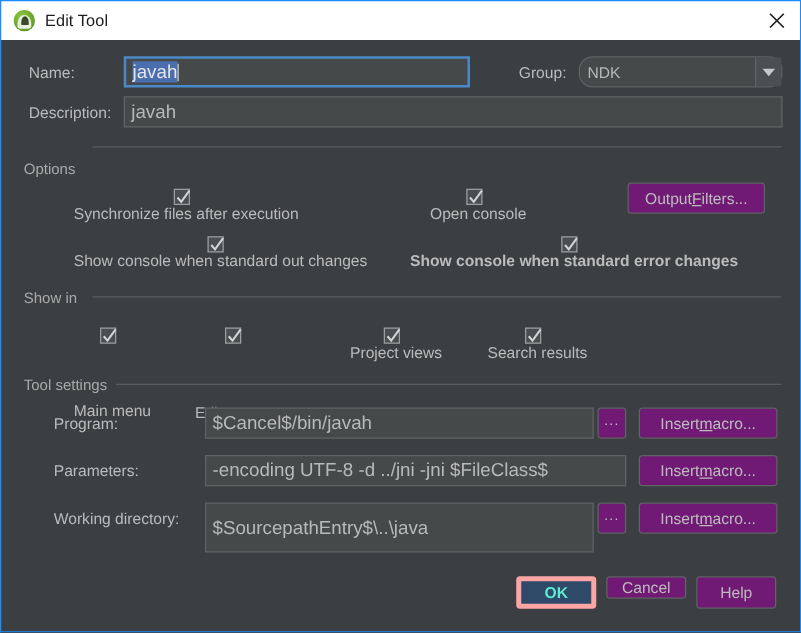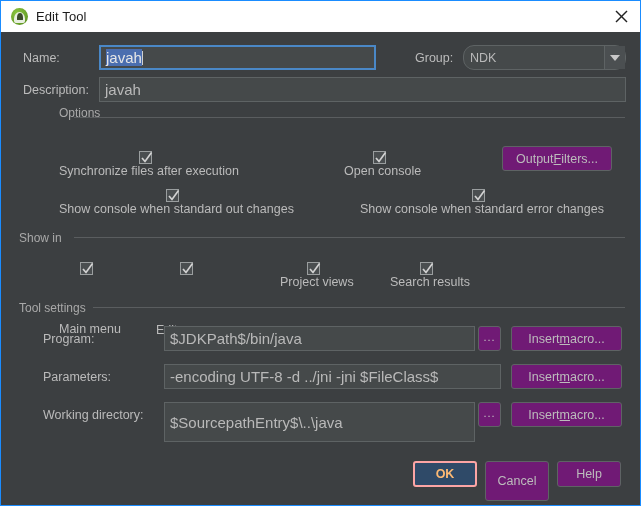--- a/index.html
+++ b/index.html
@@ -168,22 +168,22 @@
     font-family: "Liberation Sans", sans-serif;
   }
   .btn.dots {
     font-size: 11px;
     letter-spacing: 1px;
     color: #c4c4c4;
     padding-bottom: 4px;
   }
   .btn.primary {
     background: #2f4a68;
-    border: 2px solid #fca5a5;
-    color: #fdba74;
+    border: 4px solid #fca5a5;
+    color: #5eead4;
     font-weight: bold;
     align-items: center;
   }
   .mn { text-decoration: underline; }
 
   
   .grp-label {
     position: absolute;
     font-size: 12px;
     color: #a9a9a9;
@@ -251,21 +251,21 @@
       <div class="arrowbtn">
         <span class="tri-down"></span>
       </div>
     </div>
 
     <div class="lbl" style="left:22px; top:51px;">Description:</div>
     <div class="field" style="left:98px; top:45px; width:527px; height:25px;">
       <span>javah</span>
     </div>
 
-    <div class="grp-label" style="left:18px; top:74px;margin-left:40px;">Options</div>
+    <div class="grp-label" style="left:18px; top:96px;">Options</div>
     <div class="grp-line" style="left:73px; top:85px; width:551px;"></div>
 
     <div class="cb" style="left:51px; top:119px;">
       <span class="box">
         <svg width="13" height="14" viewBox="0 0 13 14">
             <path d="M2 7 L5 10.5 L11.5 1.5" stroke="#d2d2d2" stroke-width="1.7" fill="none"></path>
           </svg>
       </span>
       <span class="cbtext">Synchronize files after execution</span>
     </div>
@@ -287,21 +287,21 @@
 
     <div class="cb" style="left:51px; top:157px;">
       <span class="box">
         <svg width="13" height="14" viewBox="0 0 13 14">
             <path d="M2 7 L5 10.5 L11.5 1.5" stroke="#d2d2d2" stroke-width="1.7" fill="none"></path>
           </svg>
       </span>
       <span class="cbtext">Show console when standard out changes</span>
     </div>
 
-    <div class="cb" style="left:352px; top:157px;">
+    <div class="cb" style="left:320px; top:157px;font-weight:bold;">
       <span class="box">
         <svg width="13" height="14" viewBox="0 0 13 14">
             <path d="M2 7 L5 10.5 L11.5 1.5" stroke="#d2d2d2" stroke-width="1.7" fill="none"></path>
           </svg>
       </span>
       <span class="cbtext">Show console when standard error changes</span>
     </div>
 
     <div class="grp-label" style="left:18px; top:199px;">Show in</div>
     <div class="grp-line" style="left:73px; top:205px; width:551px;"></div>
@@ -337,21 +337,21 @@
           </svg>
       </span>
       <span class="cbtext">Search results</span>
     </div>
 
     <div class="grp-label" style="left:18px; top:269px;">Tool settings</div>
     <div class="grp-line" style="left:92px; top:275px; width:532px;"></div>
 
     <div class="lbl" style="left:42px; top:300px;">Program:</div>
     <div class="field" style="left:163px; top:294px; width:311px; height:25px;">
-      <span>$JDKPath$/bin/java</span>
+      <span>$Cancel$/bin/javah</span>
     </div>
     <div class="btn dots" style="left:477px; top:294px; width:23px; height:25px;">
       <span>...</span>
     </div>
     <div class="btn" style="left:510px; top:294px; width:111px; height:25px;">
       <span>Insert </span>
         <span class="mn">m</span>
         <span>acro...</span>
     </div>
 
@@ -374,21 +374,21 @@
     </div>
     <div class="btn" style="left:510px; top:370px; width:111px; height:25px;">
       <span>Insert </span>
         <span class="mn">m</span>
         <span>acro...</span>
     </div>
 
     <div class="btn primary" style="left:412px; top:429px; width:64px; height:26px;">
       <span>OK</span>
     </div>
-    <div class="btn" style="left:484px; top:429px; width:64px; height:40px;">
+    <div class="btn" style="left:484px; top:429px; width:64px; height:18px;">
       <span>Cancel</span>
     </div>
     <div class="btn" style="left:556px; top:429px; width:64px; height:26px;">
       <span>Help</span>
     </div>
 
   </div>
 </div>
 
 </body></html>

